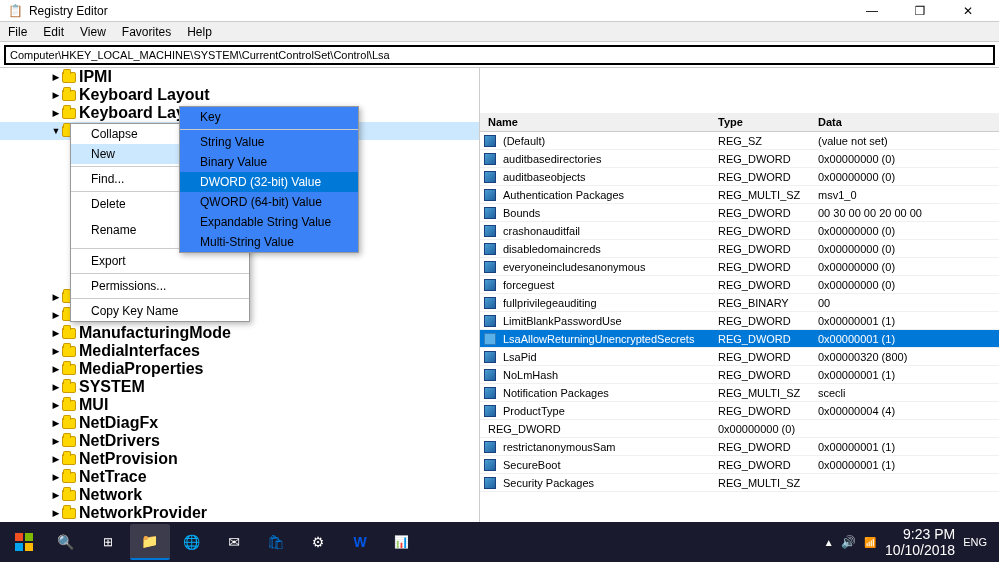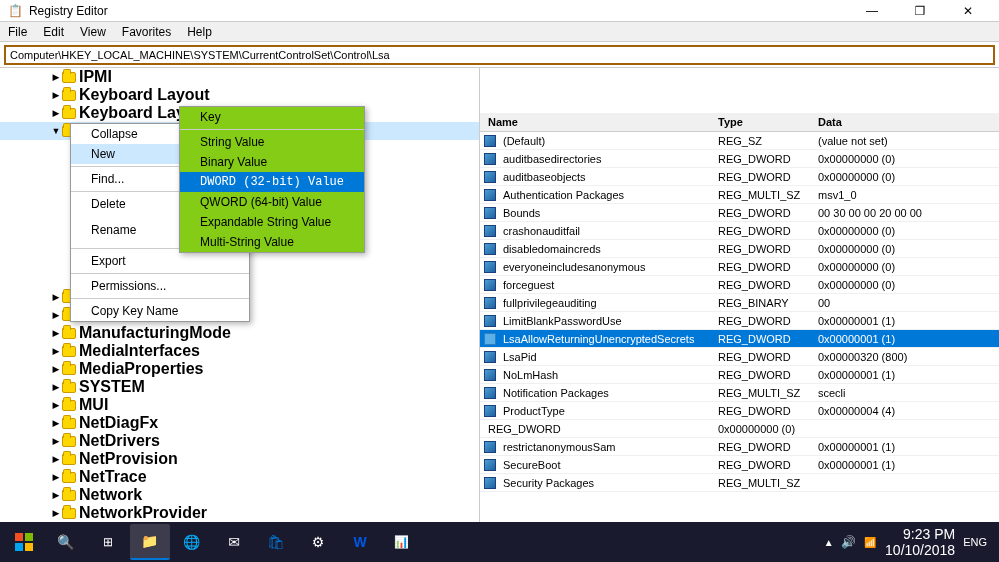--- a/index.html
+++ b/index.html
@@ -45,21 +45,21 @@
       height: 26px;
       display: flex;
       align-items: center;
       padding: 0 4px;
       border-bottom: 1px solid #ccc;
       gap: 4px;
     }
     .address-input {
       flex: 1;
       height: 20px;
-      border: 2px solid #a16207;
+      border: 2px solid #000000;
       padding: 0 4px;
       font-size: 11px;
       background: white;
       outline: none;
     }
 
     
     .main-content {
       display: flex;
       height: calc(562px - 22px - 20px - 26px - 40px);
@@ -113,21 +113,21 @@
       justify-content: space-between;
     }
     .ctx-separator { border-top: 1px solid #ccc; margin: 2px 0; }
     .ctx-item .arrow { font-size: 10px; }
 
     
     .submenu {
       position: absolute;
       top: 38px;
       left: 179px;
-      background: #84cc16;
+      background: #3b82f6;
       border: 1px solid #999;
       box-shadow: 2px 2px 6px rgba(0,0,0,0.3);
       z-index: 101;
       min-width: 180px;
     }
     .submenu-item {
       padding: 3px 20px;
       cursor: pointer;
       font-size: 12px;
     }
@@ -318,21 +318,21 @@
       <div class="ctx-item">
         <span>Copy Key Name</span>
       </div>
     </div>
 
     <div class="submenu">
       <div class="submenu-item">Key</div>
       <div class="ctx-separator"></div>
       <div class="submenu-item">String Value</div>
       <div class="submenu-item">Binary Value</div>
-      <div class="submenu-item highlighted" style="background:#0078d7; color:white; padding:3px 20px;font-family:Liberation Mono, monospace;">DWORD (32-bit) Value</div>
+      <div class="submenu-item highlighted" style="background:#0078d7; color:white; padding:3px 20px;">DWORD (32-bit) Value</div>
       <div class="submenu-item">QWORD (64-bit) Value</div>
       <div class="submenu-item">Expandable String Value</div>
       <div class="submenu-item">Multi-String Value</div>
     </div>
 
     <div style="margin-top: 4px;">
       <div class="tree-item" style="padding-left:70px;">
         <span class="tree-arrow">▶</span>
         <span class="folder-icon-yellow"></span>
         <span class="tree-label">MSV1_0</span>

